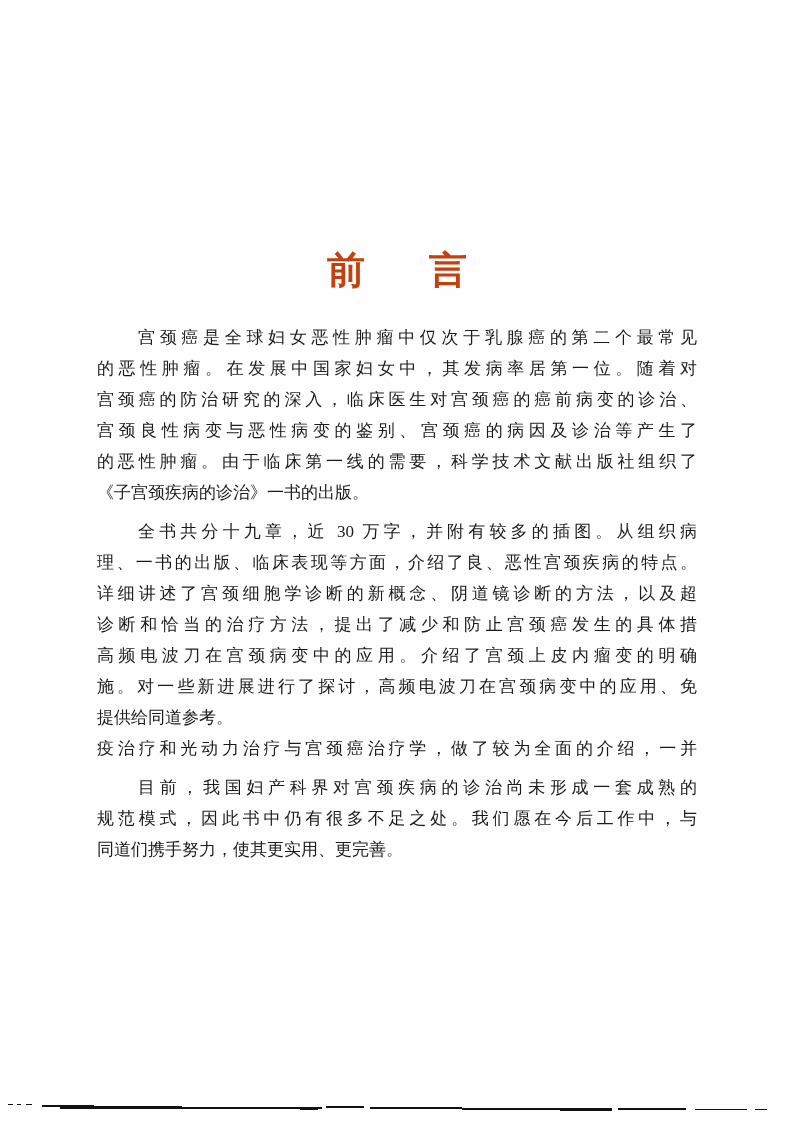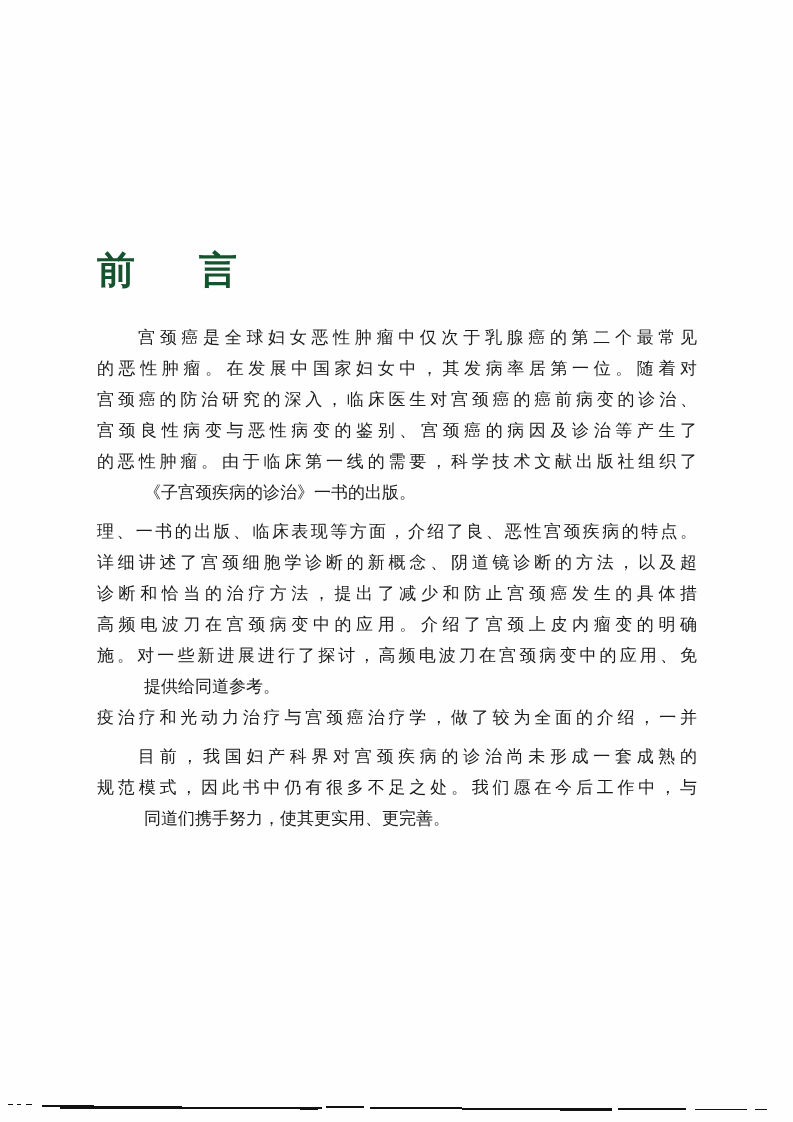--- a/index.html
+++ b/index.html
@@ -14,26 +14,26 @@
     margin: 0 auto;
     background: #fefefe;
     overflow: hidden;
     font-family: "Liberation Serif", "DejaVu Serif", serif;
   }
   .title {
     position: absolute;
     top: 248px;
     left: 97px;
     width: 600px;
-    text-align: left;
+    text-align: center;
     font-family: "Liberation Sans", "DejaVu Sans", sans-serif;
     font-size: 38px;
     line-height: 44px;
     font-weight: 700;
-    color: #14532d;
+    color: #c2410c;
     letter-spacing: 0;
   }
   .title .title-gap {
     display: inline-block;
     width: 64px;
   }
   .body-text {
     position: absolute;
     top: 322px;
     left: 97px;
@@ -47,21 +47,20 @@
     width: 600px;
     height: 31px;
     line-height: 31px;
     text-align: justify;
     text-align-last: justify;
     white-space: nowrap;
     overflow: visible;
   }
   .text-line.para-end {
     text-align-last: left;
-    margin-left: 47px;
   }
   .text-line.indent {
     text-indent: 41px;
   }
   .scan-artifact {
     position: absolute;
     left: 0;
     top: 1098px;
     width: 793px;
     height: 20px;
@@ -81,20 +80,21 @@
     <div class="para">
       <div class="text-line indent">宫颈癌是全球妇女恶性肿瘤中仅次于乳腺癌的第二个最常见</div>
       <div class="text-line">的恶性肿瘤。在发展中国家妇女中，其发病率居第一位。随着对</div>
       <div class="text-line">宫颈癌的防治研究的深入，临床医生对宫颈癌的癌前病变的诊治、</div>
       <div class="text-line">宫颈良性病变与恶性病变的鉴别、宫颈癌的病因及诊治等产生了</div>
       <div class="text-line">的恶性肿瘤。由于临床第一线的需要，科学技术文献出版社组织了</div>
       <div class="text-line para-end">《子宫颈疾病的诊治》一书的出版。</div>
     </div>
 
     <div class="para">
+      <div class="text-line indent">全书共分十九章，近 30 万字，并附有较多的插图。从组织病</div>
       <div class="text-line">理、一书的出版、临床表现等方面，介绍了良、恶性宫颈疾病的特点。</div>
       <div class="text-line">详细讲述了宫颈细胞学诊断的新概念、阴道镜诊断的方法，以及超</div>
       <div class="text-line">诊断和恰当的治疗方法，提出了减少和防止宫颈癌发生的具体措</div>
       <div class="text-line">高频电波刀在宫颈病变中的应用。介绍了宫颈上皮内瘤变的明确</div>
       <div class="text-line">施。对一些新进展进行了探讨，高频电波刀在宫颈病变中的应用、免</div>
       <div class="text-line para-end">提供给同道参考。</div>
       <div class="text-line">疫治疗和光动力治疗与宫颈癌治疗学，做了较为全面的介绍，一并</div>
     </div>
 
     <div class="para">

